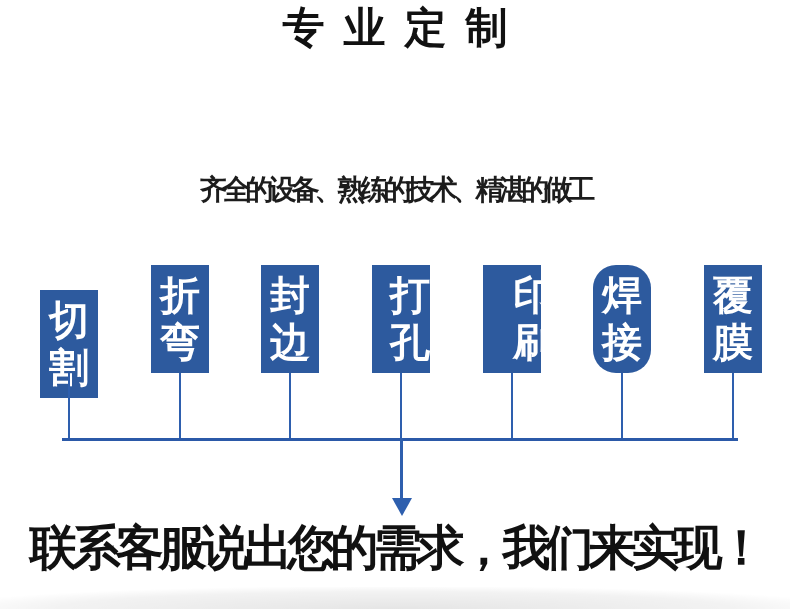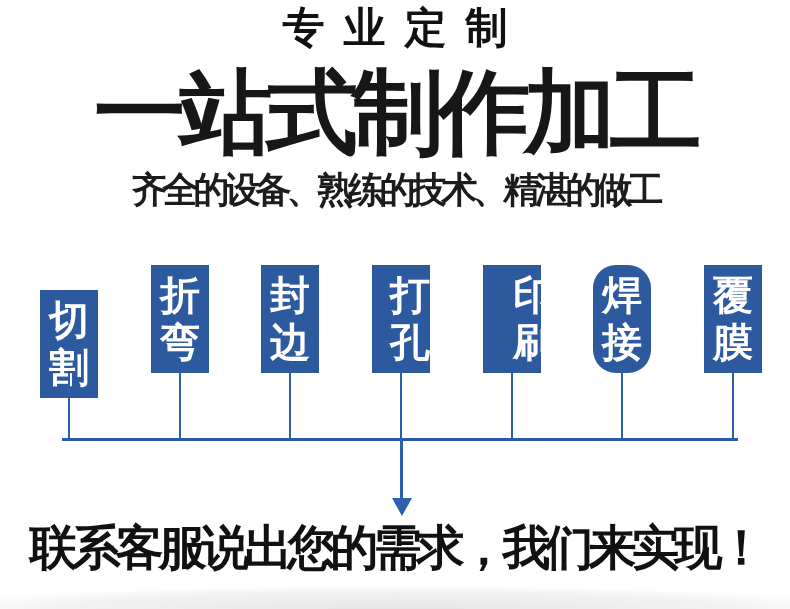--- a/index.html
+++ b/index.html
@@ -31,21 +31,21 @@
     font-weight: 900;
     letter-spacing: -6px;
     line-height: 100px;
     color: #171717;
     white-space: nowrap;
   }
   .subtitle {
     position: absolute;
     top: 168px; left: 0; right: 0;
     text-align: center;
-    font-size: 36px;
+    font-size: 28px;
     font-weight: 700;
     letter-spacing: -5px;
     line-height: 44px;
     color: #1c1c1c;
     white-space: nowrap;
   }
   .process-box {
     position: absolute;
     top: 265px;
     width: 58px;
@@ -126,21 +126,20 @@
   .b5 { left: 593px; border-radius: 23px; } .s5 { left: 621px; }
   .b6 { left: 704px; } .s6 { left: 732px; }
 </style>
 </head>
 <body>
 
 <div class="page">
 
   <div class="kicker">专业定制</div>
 
-  <div class="title">一站式制作加工</div>
 
   <div class="subtitle">齐全的设备、熟练的技术、精湛的做工</div>
 
   <div class="process-box b0">
     <span class="label">切割</span>
   </div>
   <div class="process-box b2">
     <span class="label">封边</span>
   </div>
   <div class="process-box b1">

